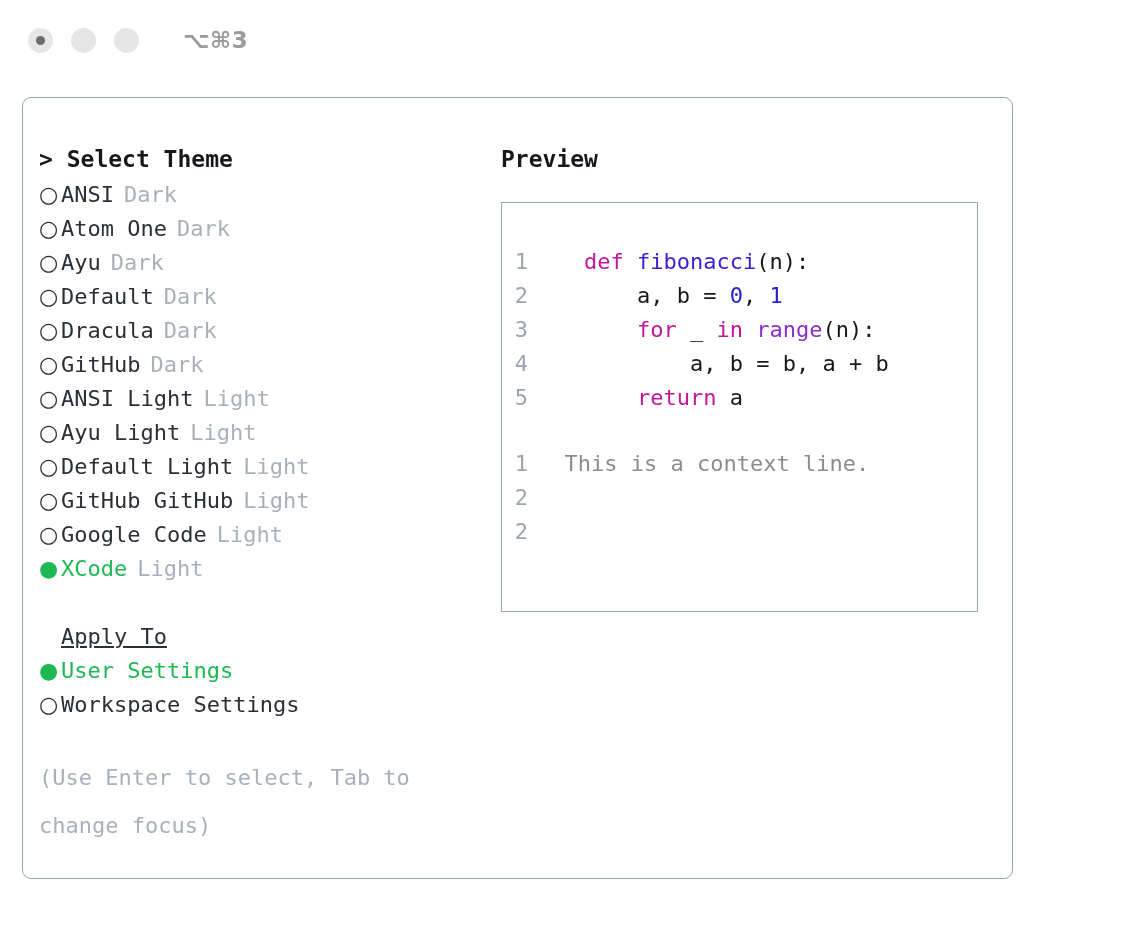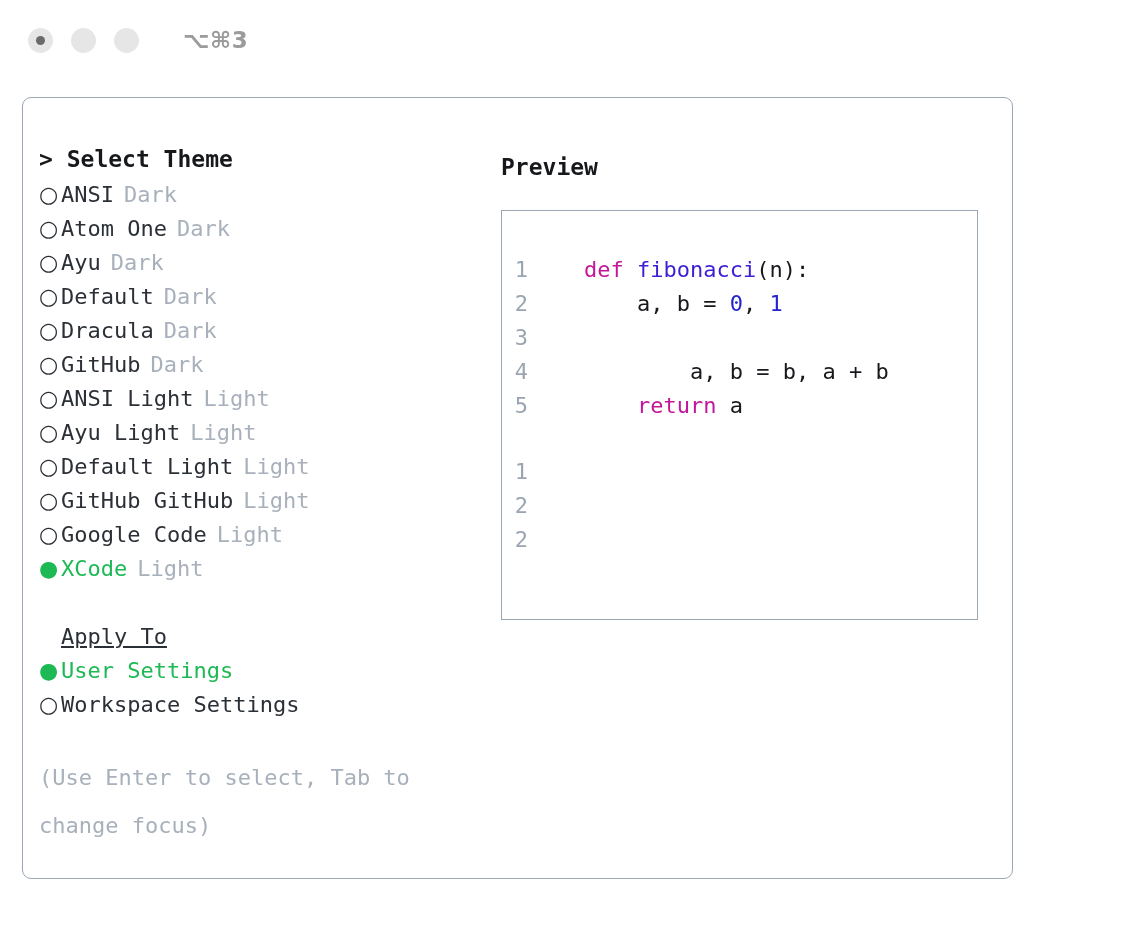--- a/index.html
+++ b/index.html
@@ -146,21 +146,21 @@
   .right-col {
     position: absolute;
     left: 478px;
     top: 48px;
     width: 500px;
   }
   .preview-title {
     font-size: 23px;
     font-weight: bold;
     color: #16181c;
-    margin: 8px 0 30px 0;
+    margin: 0 0 30px 0;
     white-space: pre;
   }
   .code-box {
     width: 477px;
     height: 410px;
     border: 1.6px solid #9aa6b4;
     box-sizing: border-box;
     background: #ffffff;
     padding: 42px 0 0 0;
     position: relative;
@@ -235,27 +235,27 @@
 
         <div class="hint">(Use Enter to select, Tab to change focus)</div>
       </div>
 
       <div class="right-col">
         <div class="preview-title">Preview</div>
         <div class="code-box">
           <div id="code-lines">
               <div class="code-line"><span class="ln">1</span><span class="code-text"><span class="t-kw">def </span><span class="t-fn">fibonacci</span><span class="t-pl">(n):</span></span></div>
               <div class="code-line"><span class="ln">2</span><span class="code-text"><span class="t-pl">    a, b = </span><span class="t-num">0</span><span class="t-pl">, </span><span class="t-num">1</span></span></div>
-              <div class="code-line"><span class="ln">3</span></div>
+              <div class="code-line"><span class="ln">3</span><span class="code-text"><span class="t-pl">    </span><span class="t-kw">for</span><span class="t-pl"> _ </span><span class="t-kw">in</span><span class="t-pl"> </span><span class="t-bi">range</span><span class="t-pl">(n):</span></span></div>
               <div class="code-line"><span class="ln">4</span><span class="code-text"><span class="t-pl">        a, b = b, a + b</span></span></div>
               <div class="code-line"><span class="ln">5</span><span class="code-text"><span class="t-pl">    </span><span class="t-kw">return</span><span class="t-pl"> a</span></span></div>
             </div>
           <div class="gap"></div>
           <div id="diff-lines">
-              <div class="code-line"><span class="ln">1</span></div>
+              <div class="code-line"><span class="ln">1</span><span class="d-ctx">  This is a context line.</span></div>
               <div class="code-line"><span class="ln">2</span></div>
               <div class="code-line"><span class="ln">2</span></div>
             </div>
         </div>
       </div>
 
     </div>
   </div>
 
 </div>

